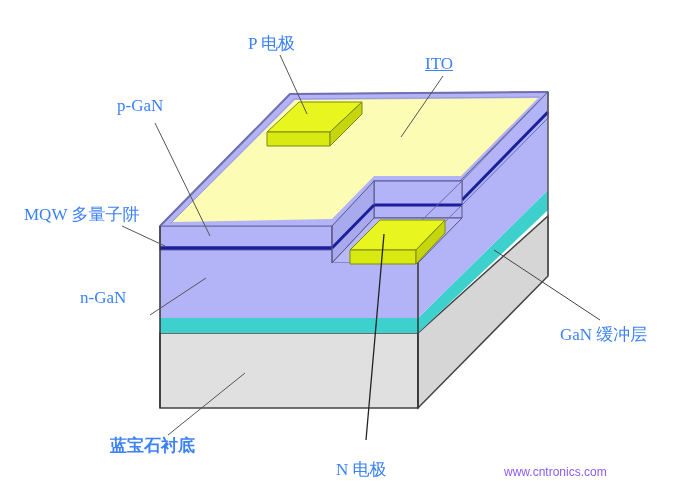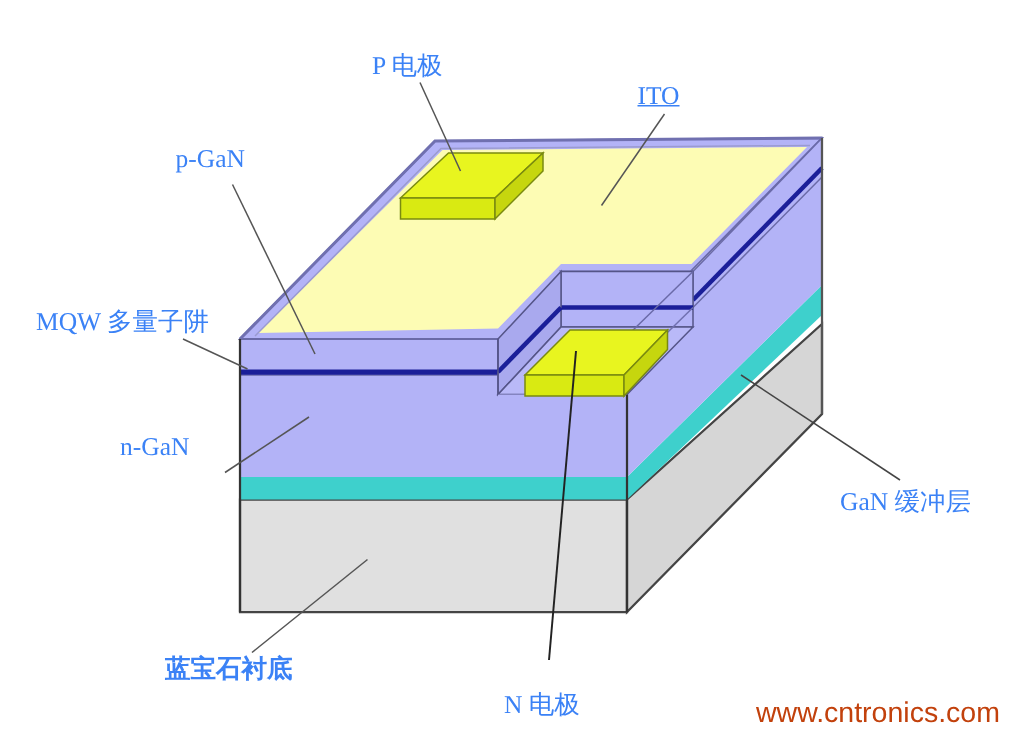--- a/index.html
+++ b/index.html
@@ -1,21 +1,21 @@
 <!DOCTYPE html>
 <html><head>
   <meta charset="utf-8">
   <style>
     html, body { margin:0; padding:0; background:#ffffff; }
     body { width:688px; height:492px; position:relative; overflow:hidden;
            font-family: "DejaVu Serif", "Liberation Serif", serif; }
     #diagram { position:absolute; left:0; top:0; width:688px; height:492px; }
     .label { position:absolute; font-size:17px; color:#3b82f6; white-space:nowrap;
              font-family: "Liberation Serif", "DejaVu Serif", serif; }
-    .watermark { position:absolute; font-size:19px; color:#c2410c; white-space:nowrap;
+    .watermark { position:absolute; font-size:12px; color:#8b5cf6; white-space:nowrap;
                  font-family: "Liberation Sans", "DejaVu Sans", sans-serif; }
   </style>
 </head>
 <body>
 
 <svg id="diagram" viewBox="0 0 688 492" xmlns="http://www.w3.org/2000/svg">
 
   <polygon points="160,333 418,333 418,408 160,408" fill="#e0e0e0" stroke="#444" stroke-width="1.5"></polygon>
 
   <polygon points="418,333 548,216 548,276 418,408" fill="#d6d6d6" stroke="#444" stroke-width="1.5"></polygon>

